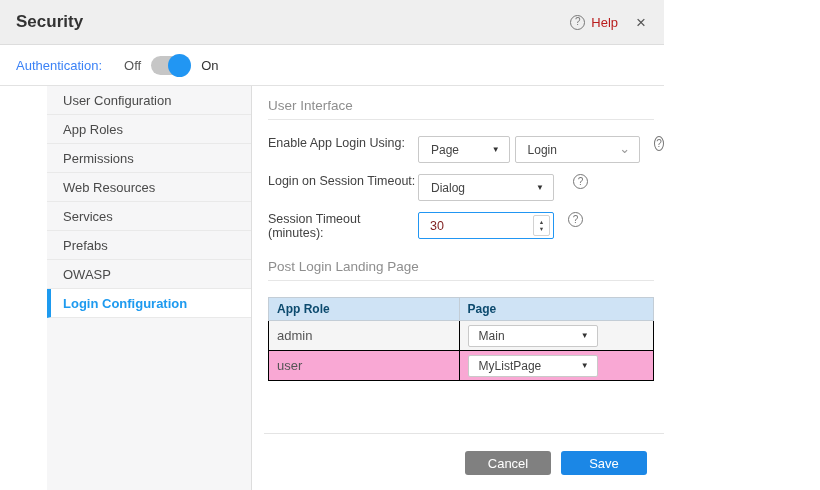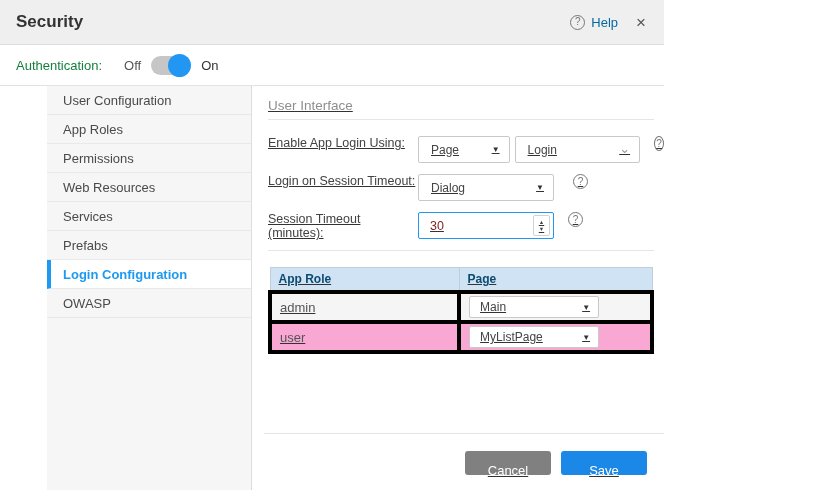--- a/index.html
+++ b/index.html
@@ -10,45 +10,45 @@
 
   
   .header { height:45px; background:#efefef; border-bottom:1px solid #ddd;
             display:flex; align-items:center; justify-content:space-between; padding:0 18px 0 16px; flex:0 0 auto; }
   .page-title { font-size:17px; font-weight:bold; color:#333; }
   .header-right { display:flex; align-items:center; gap:18px; }
   .help-group { display:flex; align-items:center; gap:6px; cursor:pointer; }
   .qcircle { width:15px; height:15px; border:1.4px solid #777; border-radius:50%;
              display:inline-flex; align-items:center; justify-content:center;
              font-size:10px; color:#777; line-height:1; }
-  .help-label { font-size:13px; color:#0369a1; }
+  .help-label { font-size:13px; color:#b91c1c; }
   .close-x { font-size:17px; color:#555; cursor:pointer; line-height:1; }
 
   
   .auth-row { height:41px; background:#fff; border-bottom:1px solid #e2e2e2;
               display:flex; align-items:center; padding:0 16px; flex:0 0 auto; }
-  .auth-label { font-size:13px; color:#15803d; margin-right:22px; }
+  .auth-label { font-size:13px; color:#3b82f6; margin-right:22px; }
   .tog-off { font-size:13px; color:#555; margin-right:10px; }
   .tog-on  { font-size:13px; color:#333; margin-left:12px; }
   .toggle { position:relative; width:38px; height:19px; background:#c6c6c6; border-radius:10px; cursor:pointer; }
   .toggle .knob { position:absolute; right:-2px; top:-2px; width:23px; height:23px;
                   border-radius:50%; background:#2196f3; }
 
   
   .body-wrap { flex:1; display:flex; min-height:0;margin-left:47px; }
 
   
   .sidebar { width:205px; background:#f6f6f7; border-right:1px solid #ddd; flex:0 0 auto; }
   .side-item { height:29px; line-height:29px; padding-left:16px; font-size:13px; color:#4a4a4a;
                border-bottom:1px solid #e9e9e9; cursor:pointer; }
   .side-item.selected { background:#fff; border-left:4px solid #1d9aef; padding-left:12px;
                         color:#1d9aef; font-weight:bold; }
 
   
-  .main { flex:1; display:flex; flex-direction:column; padding:8px 0 0 12px; background:#fff; min-width:0;text-decoration:underline; }
+  .main { flex:1; display:flex; flex-direction:column; padding:8px 0 0 12px; background:#fff; min-width:0; }
   .section-title { font-size:13.5px; color:#8e8e8e; margin:4px 0 6px 4px; }
   .section-rule { border:none; border-top:1px solid #e6e6e6; margin:0 10px 0 4px; }
 
   .form-area { padding:16px 0 0 4px; }
   .form-row { display:flex; align-items:flex-start; margin-bottom:11px; height:27px; }
   .form-label { width:150px; font-size:12.5px; color:#424242; flex:0 0 auto; }
 
   .select { height:27px; border:1px solid #c9c9c9; border-radius:2px; background:#fff;
             display:flex; align-items:center; justify-content:space-between;
             padding:0 9px 0 12px; font-size:12px; color:#444; cursor:pointer; }
@@ -66,30 +66,30 @@
              cursor:pointer; background:#fff; }
   .stepper span { font-size:5.5px; color:#444; line-height:1.1; }
 
   .qmark { margin-left:14px; }
 
   
   .table-wrap { margin:16px 10px 0 4px; }
   table.roles { width:100%; border-collapse:collapse; table-layout:fixed; }
   table.roles th { background:#cfe3f5; border:1px solid #c3cdd6; font-size:12px; font-weight:bold;
                    color:#0c4a6e; text-align:left; padding:4px 8px; height:22px; }
-  table.roles td { border:4px solid #000000; font-size:13px; color:#555; padding:0 8px; height:30px; }
+  table.roles td { border:1px solid #000000; font-size:13px; color:#555; padding:0 8px; height:30px; }
   table.roles tr.odd td { background:#f5f5f5; }
   table.roles tr.even td { background:#f9a8d4; }
   .cell-select { width:130px; height:22px; font-size:12px; padding:0 8px 0 10px; }
 
   
   .footer-rule { border:none; border-top:1px solid #e4e4e4; margin:0 0 0 0; margin-top:auto; }
   .footer { display:flex; justify-content:flex-end; gap:10px; padding:17px 17px 15px 0; }
   .btn { height:24px; min-width:86px; border:none; border-radius:3px; font-size:13px;
-         color:#fff; cursor:pointer; font-family:"Liberation Sans",sans-serif; padding:12px 20px; }
+         color:#fff; cursor:pointer; font-family:"Liberation Sans",sans-serif; padding:4px 20px; }
   .btn-cancel { background:#808080; }
   .btn-save { background:#1b87e6; }
 </style>
 </head>
 <body>
 
 <div class="app">
 
   <div class="header">
     <div class="page-title">Security</div>
@@ -113,22 +113,22 @@
 
   <div class="body-wrap">
 
     <div class="sidebar">
       <div class="side-item">User Configuration</div>
       <div class="side-item">App Roles</div>
       <div class="side-item">Permissions</div>
       <div class="side-item">Web Resources</div>
       <div class="side-item">Services</div>
       <div class="side-item">Prefabs</div>
+      <div class="side-item">OWASP</div>
       <div class="side-item selected">Login Configuration</div>
-      <div class="side-item">OWASP</div>
     </div>
 
     <div class="main">
 
       <div class="section-title">User Interface</div>
       <hr class="section-rule">
 
       <div class="form-area">
 
         <div class="form-row">
@@ -159,20 +159,21 @@
             <input class="num-input" type="text" value="30" style="">
             <div class="stepper">
               <span>▲</span>
               <span>▼</span>
             </div>
           </div>
           <span class="qcircle qmark">?</span>
         </div>
       </div>
 
+      <div class="section-title" style="margin-top:9px;">Post Login Landing Page</div>
       <hr class="section-rule">
 
       <div class="table-wrap">
         <table class="roles">
           <tbody>
               <tr>
             <th style="width:49.5%;">App Role</th>
             <th>Page</th>
           </tr>
           <tr class="odd">

